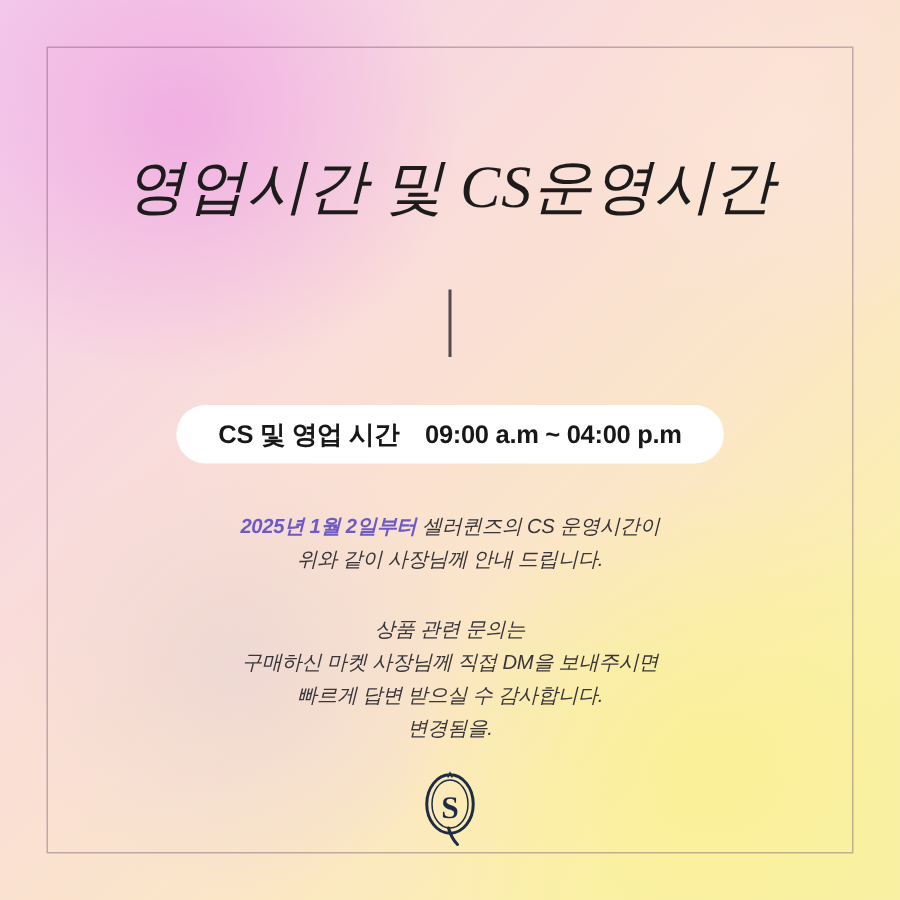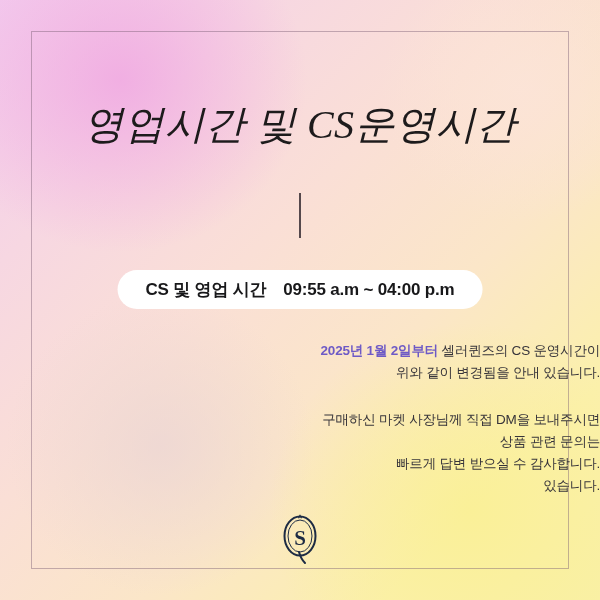--- a/index.html
+++ b/index.html
@@ -128,26 +128,27 @@
     font-weight: 700;
     font-size: 17px;
     color: #18181a;
     white-space: nowrap;
     letter-spacing: -0.2px;
   }
 
   .body-copy {
     position: absolute;
     left: 0; right: 0;
-    text-align: right;
+    text-align: center;
     font-family: "Liberation Sans", "DejaVu Sans", sans-serif;
     font-size: 13.5px;
     line-height: 22px;
     color: #37343a;
     letter-spacing: -0.2px;
+    font-style: italic;
   }
   .paragraph-one { top: 340px; }
   .paragraph-two { top: 409px; }
   .body-copy .line { display: block; white-space: nowrap; }
   .accent-date {
     color: #6e5ac6;
     font-weight: 700;
   }
 
   
@@ -190,33 +191,33 @@
   <div class="content">
 
     <h1 class="headline">
       <span class="line">영업시간 및 CS운영시간</span>
     </h1>
 
     <div class="divider-rule"></div>
 
     <div class="hours-badge">
       <span class="badge-label">CS 및 영업 시간</span>
-      <span class="badge-value">09:55 a.m ~ 04:00 p.m</span>
+      <span class="badge-value">09:00 a.m ~ 04:00 p.m</span>
     </div>
 
     <div class="body-copy paragraph-one">
       <span class="line"><span class="accent-date">2025년 1월 2일부터</span><span> 셀러퀸즈의 CS 운영시간이</span></span>
-      <span class="line">위와 같이 변경됨을 안내 있습니다.</span>
+      <span class="line">위와 같이 사장님께 안내 드립니다.</span>
     </div>
 
     <div class="body-copy paragraph-two">
+      <span class="line">상품 관련 문의는</span>
       <span class="line">구매하신 마켓 사장님께 직접 DM을 보내주시면</span>
-      <span class="line">상품 관련 문의는</span>
       <span class="line">빠르게 답변 받으실 수 감사합니다.</span>
-      <span class="line">있습니다.</span>
+      <span class="line">변경됨을.</span>
     </div>
 
     <div class="brand">
       <svg class="brand-monogram" viewBox="0 0 46 52" aria-hidden="true">
         <ellipse cx="23" cy="22" rx="15.5" ry="19.5" fill="none" stroke="#1d2b44" stroke-width="2"></ellipse>
         <ellipse cx="23" cy="22" rx="12" ry="16" fill="none" stroke="#1d2b44" stroke-width="1"></ellipse>
         <path d="M21.5 4.2 L23 1.4 L24.5 4.2" fill="none" stroke="#1d2b44" stroke-width="1.1"></path>
         <text x="23" y="31" text-anchor="middle" font-family="Liberation Serif, DejaVu Serif, serif" font-size="21" font-weight="700" fill="#1d2b44">S</text>
         <path d="M22 38 Q24 45 28 49" fill="none" stroke="#1d2b44" stroke-width="2" stroke-linecap="round"></path>
       </svg>

